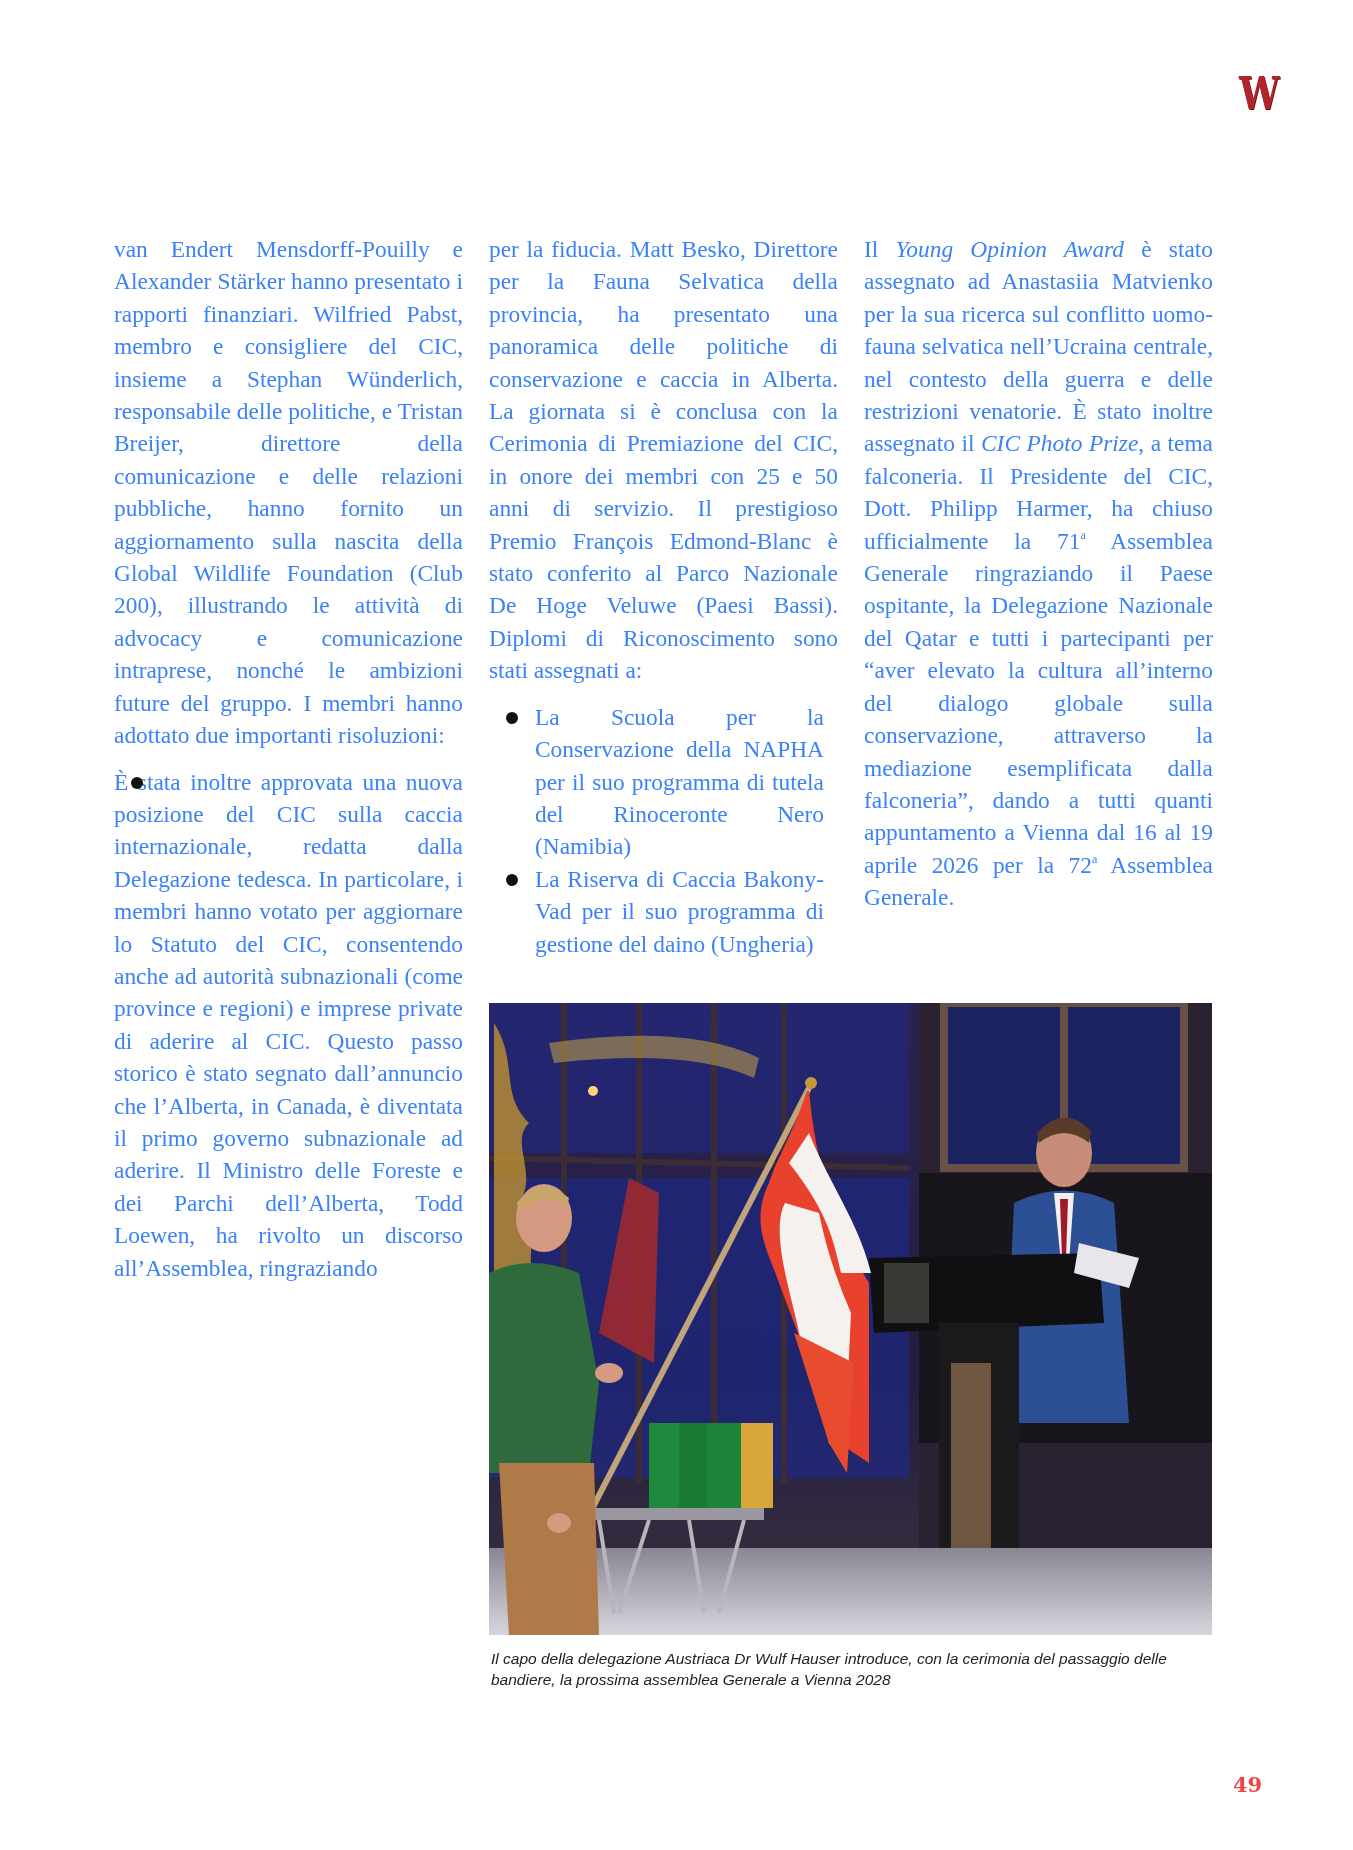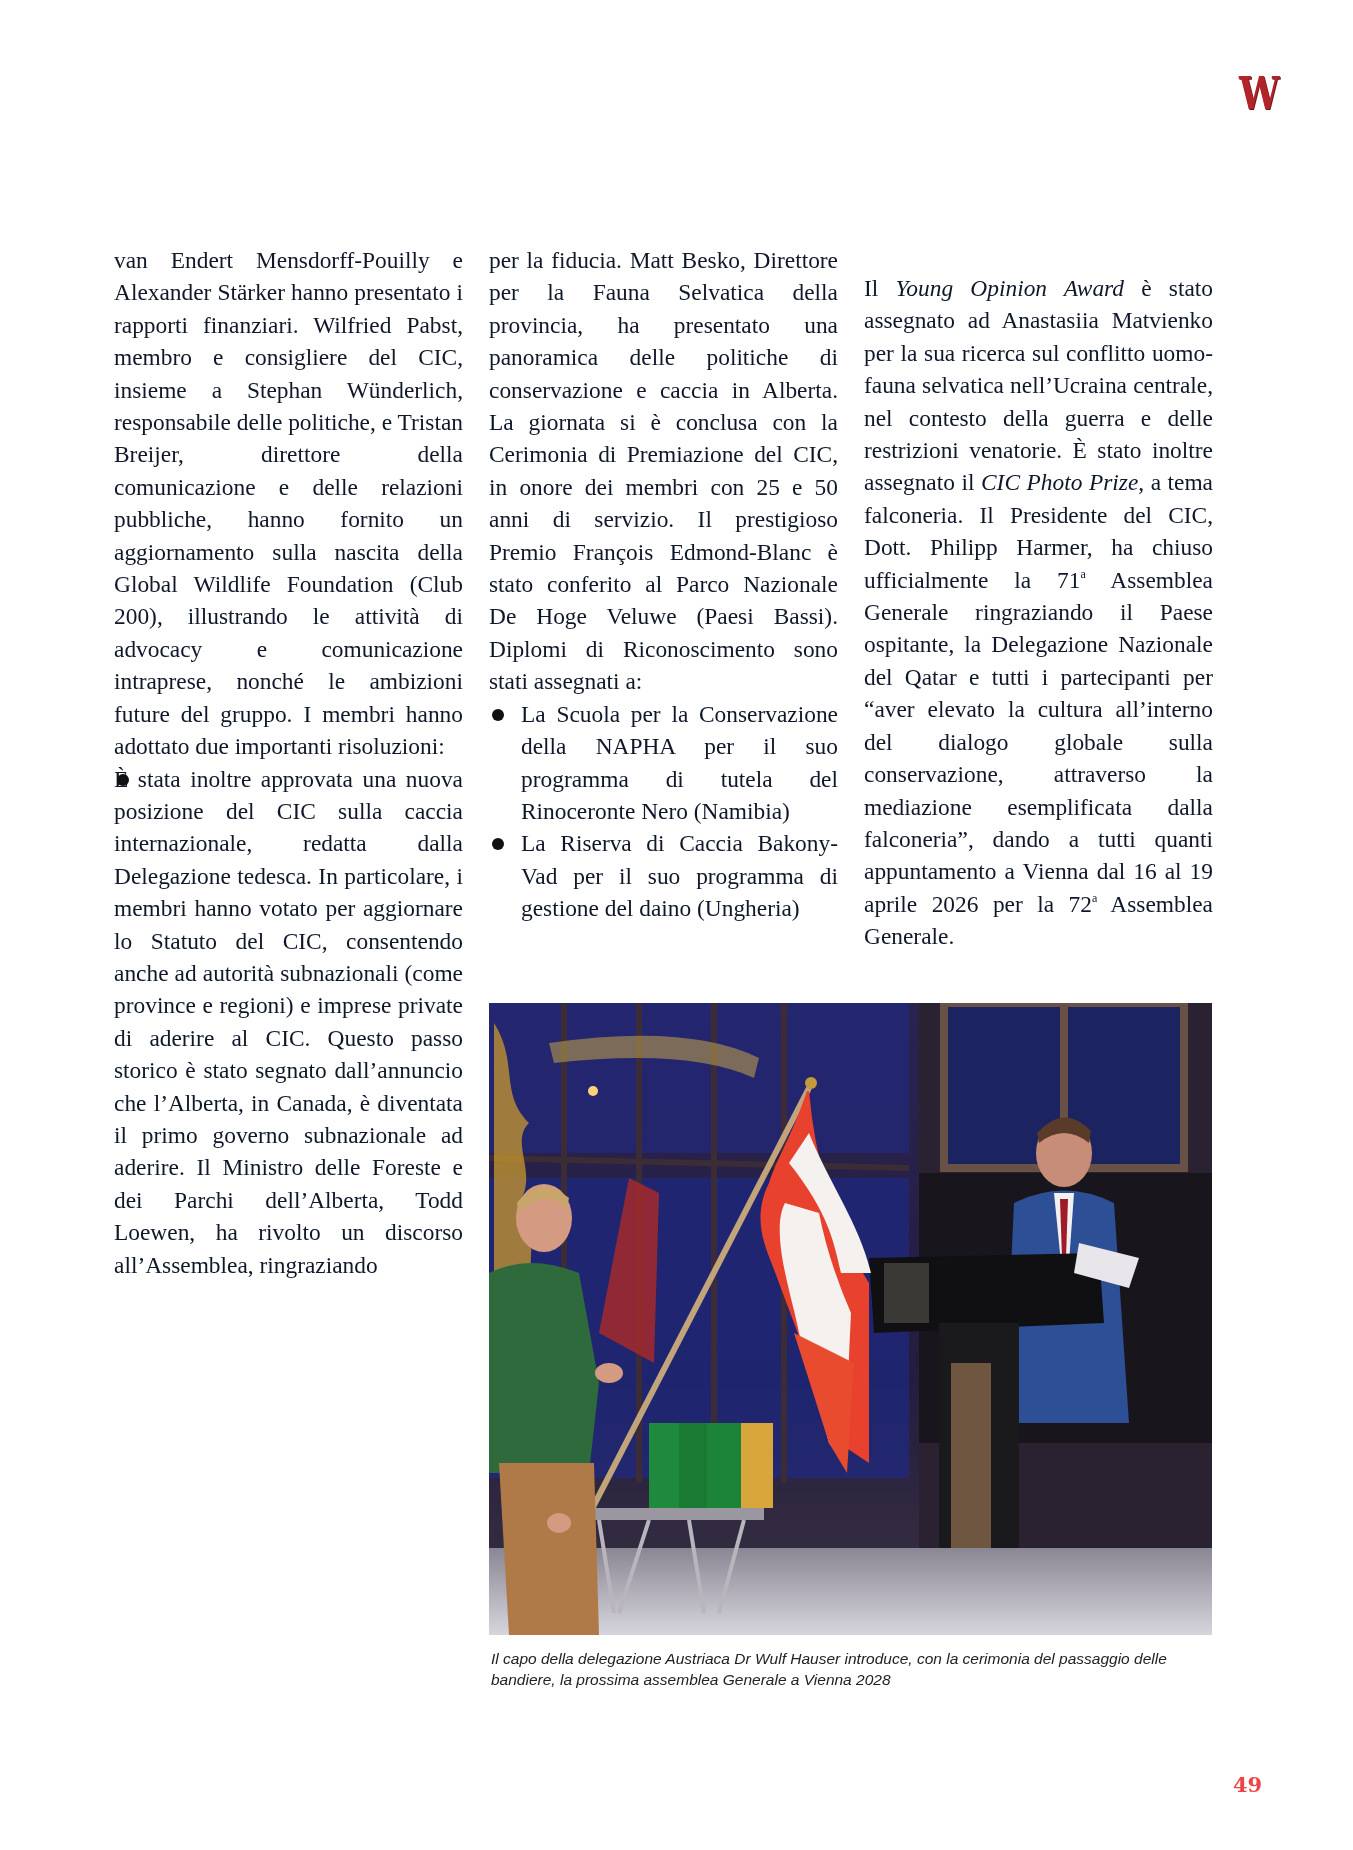--- a/index.html
+++ b/index.html
@@ -5,30 +5,30 @@
   html, body { margin: 0; padding: 0; background: #ffffff; }
   body { width: 1353px; height: 1850px; position: relative; overflow: hidden; }
   .logo {
     position: absolute; left: 1239px; top: 72px;
     font-family: "DejaVu Serif", serif; font-weight: bold;
     font-size: 44px; line-height: 44px; color: #b0242a;
     transform: scaleX(0.82); transform-origin: left top;
     text-shadow: 1px 1px 0 #6e1014;
   }
   .col {
-    position: absolute; top: 244px; width: 349px;
+    position: absolute; top: 233px; width: 349px;
     font-family: "Liberation Serif", serif; font-size: 23.4px;
-    line-height: 32.4px; color: #0f172a; text-align: justify;
+    line-height: 32.4px; color: #3b82f6; text-align: justify;
     hyphens: manual;
   }
   .col p { margin: 0; text-align: justify; text-align-last: left; }
   .col1 { left: 114px; }
   .col2 { left: 489px; }
-  .col3 { left: 864px; margin-top: 28px; }
-  ul.bullets { list-style: none; margin: 0; padding: 0; }
+  .col3 { left: 864px; }
+  ul.bullets { list-style: none; margin: 14px; padding: 0; }
   ul.bullets li { position: relative; padding-left: 32px; text-align: justify; }
   ul.bullets li .dot {
     position: absolute; left: 3px; top: 11px; width: 12px; height: 12px;
     border-radius: 50%; background: #111;
   }
   em { font-style: italic; }
   sup { font-size: 12px; line-height: 0; vertical-align: 10px; }
   .photo {
     position: absolute; left: 489px; top: 1003px; width: 723px; height: 632px;
     overflow: hidden; background: #1b1838;

